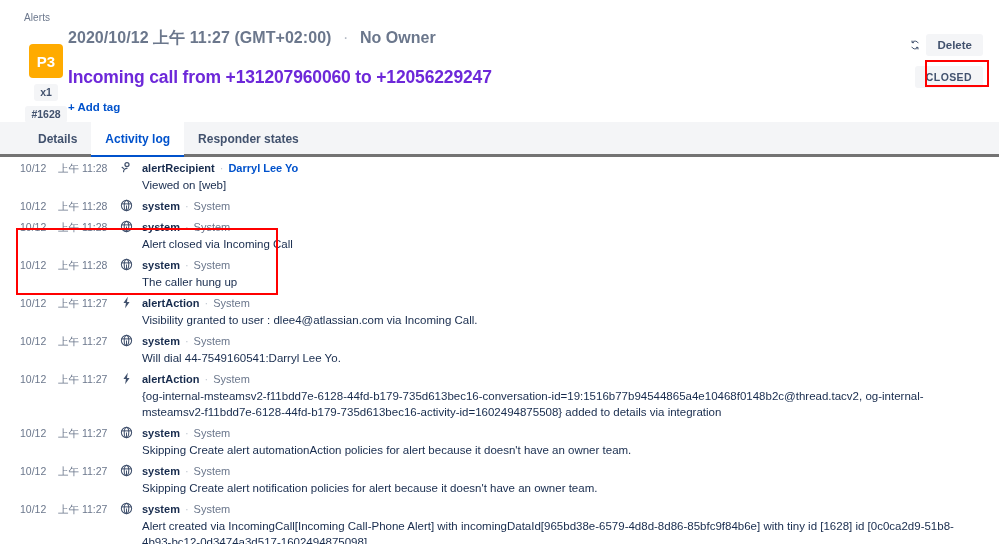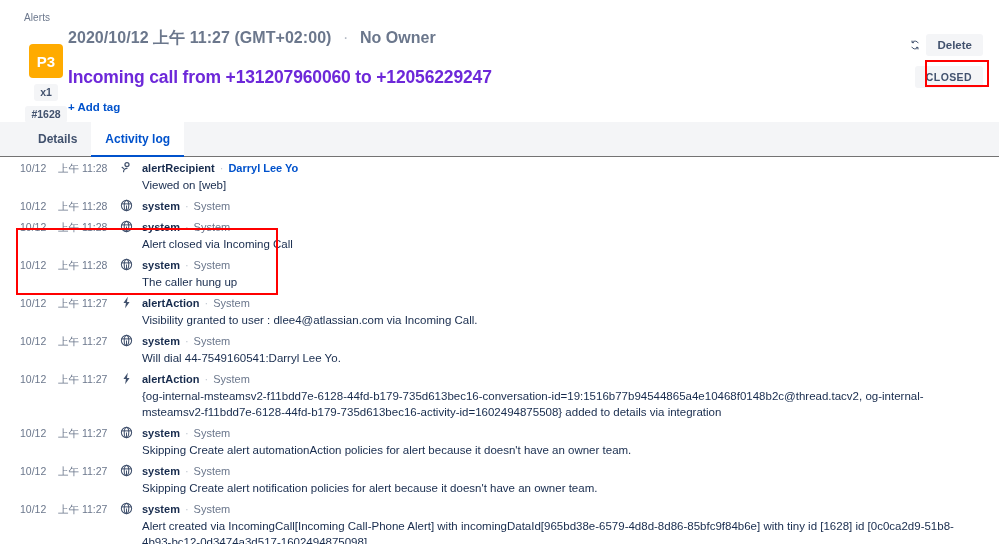--- a/index.html
+++ b/index.html
@@ -68,21 +68,21 @@
     background: #f4f5f7; color: #42526e; border: none; border-radius: 3px;
     font-size: 10.5px; font-weight: 700; padding: 5px 11px; letter-spacing: .4px;
     cursor: pointer; font-family: "Liberation Sans", sans-serif;
   }
   .hl-box { position: absolute; border: 2px solid #ff0000; pointer-events: none; }
   .hl-status { right: 10px; top: 32px; width: 64px; height: 27px; }
 
   
   .tabbar {
     position: absolute; left: 0; top: 122px; width: 999px; height: 35px;
-    background: #f4f5f7; border-bottom: 1px solid #737373;
+    background: #f4f5f7; border-bottom: 3px solid #737373;
   }
   .tabs { position: absolute; left: 24px; top: 0; display: flex; height: 35px; }
   .tab {
     padding: 0 14px; height: 35px; line-height: 35px;
     font-size: 12px; font-weight: 700; color: #42526e; cursor: pointer;
     background: transparent;
   }
   .tab.active {
     background: #ffffff; color: #0052cc;
     border-bottom: 2px solid #0052cc;
@@ -146,20 +146,21 @@
     <div class="status-wrap">
       <button class="status-btn">CLOSED</button>
     </div>
     <div class="hl-box hl-status"></div>
   </div>
 
   <div class="tabbar">
     <div class="tabs">
       <div class="tab">Details</div>
       <div class="tab active">Activity log</div>
+      <div class="tab">Responder states</div>
     </div>
   </div>
 
   <div class="log" id="log-container">
       <div class="row">
         <div class="c-date">10/12</div>
         <div class="c-time">上午 11:28</div>
         <div class="c-icon">
           <svg width="13" height="13" viewBox="0 0 16 16" fill="none" stroke="#42526e" stroke-width="1.5" stroke-linecap="round">
             <circle cx="8.6" cy="4.4" r="2.5"></circle>

